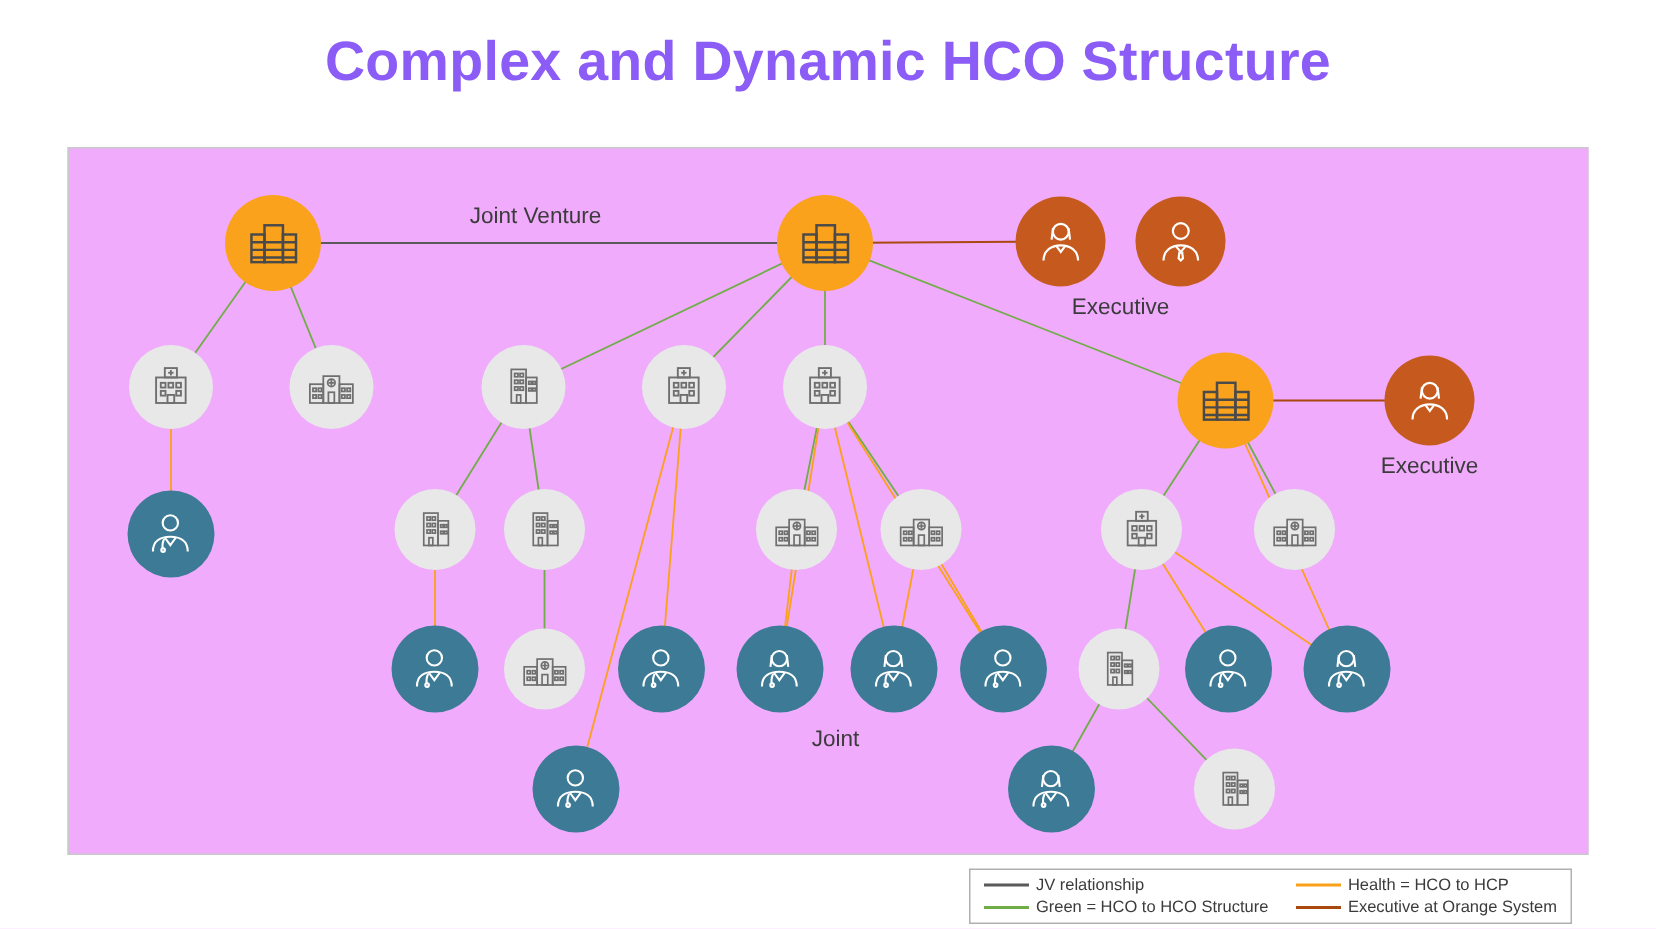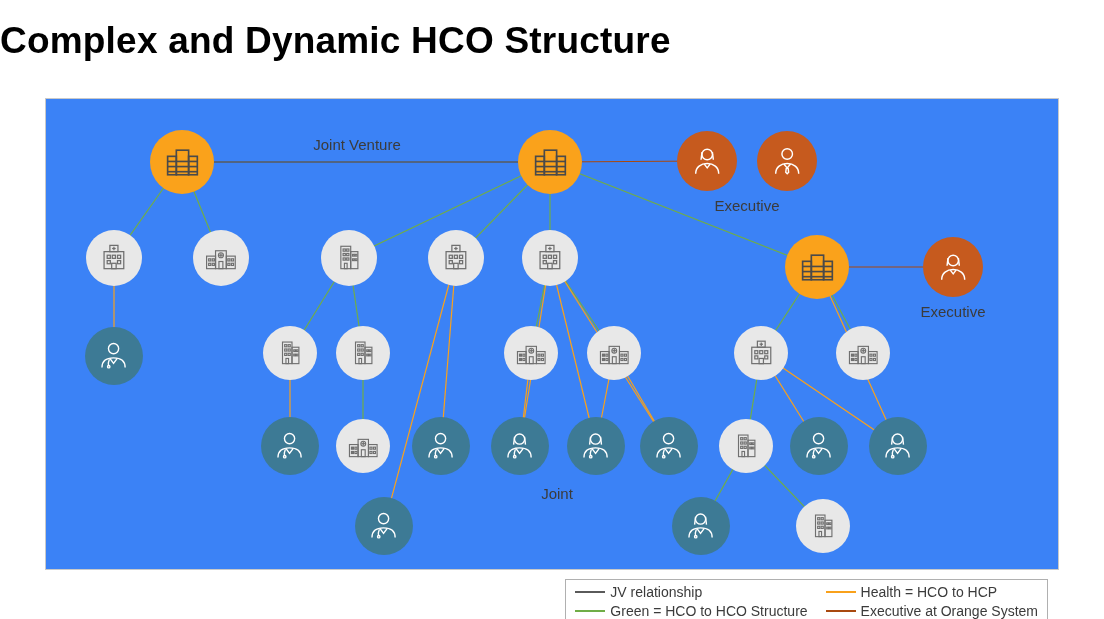--- a/index.html
+++ b/index.html
@@ -1,26 +1,26 @@
 <!DOCTYPE html>
 <html><head>
 <meta charset="utf-8">
 <style>
   * { margin:0; padding:0; box-sizing:border-box; }
   html,body { background:#ffffff; }
   body { font-family:"Liberation Sans", sans-serif; }
   .page { position:relative; width:1104px; height:619px; background:#ffffff; overflow:hidden; }
   .title {
     position:absolute; top:20px; left:0; width:100%;
-    font-size:37px; font-weight:700;
-    color:#000000; letter-spacing:0.2px;
+    text-align:center; font-size:37px; font-weight:700;
+    color:#8b5cf6; letter-spacing:0.2px;
   }
   .diagram-box {
     position:absolute; left:45px; top:98px; width:1014px; height:472px;
-    border:1px solid #C9C9C9; background:#3b82f6;
+    border:1px solid #C9C9C9; background:#f0abfc;
   }
   .edges { position:absolute; left:0; top:0; width:100%; height:100%; }
   .node {
     position:absolute; border-radius:50%;
     display:flex; align-items:center; justify-content:center;
   }
   .node svg { width:64%; height:64%; display:block; }
   .node.hco_main { color:#4A4A4A; }
   .node.hco { color:#6F6F6F; }
   .node.hcp { color:#FFFFFF; }
@@ -32,21 +32,21 @@
   .legend {
     position:absolute; right:56px; top:579px;
     border:1px solid #B0B0B0; background:#ffffff; padding:4px 9px;
   }
   .legend-grid {
     display:grid; grid-auto-flow:column; grid-template-rows:repeat(2,auto);
     column-gap:18px; row-gap:3px;
   }
   .legend-item { display:flex; align-items:center; gap:5px; }
   .legend-swatch { width:30px; height:2px; flex:0 0 auto; }
-  .legend-label { font-size:14px; color:#3B3B3B; white-space:nowrap; }
+  .legend-label { font-size:11px; color:#3B3B3B; white-space:nowrap; }
 </style>
 </head>
 <body>
 
 <div class="page">
   <div class="title">Complex and Dynamic HCO Structure</div>
 
   <div class="diagram-box" id="diagram-box">
     <svg class="edges" id="edges-layer" width="1012" height="470" viewBox="0 0 1012 470" preserveAspectRatio="none">
         <line x1="136" y1="63" x2="504" y2="63" stroke="#5A5A5A" stroke-width="1.4"></line>

